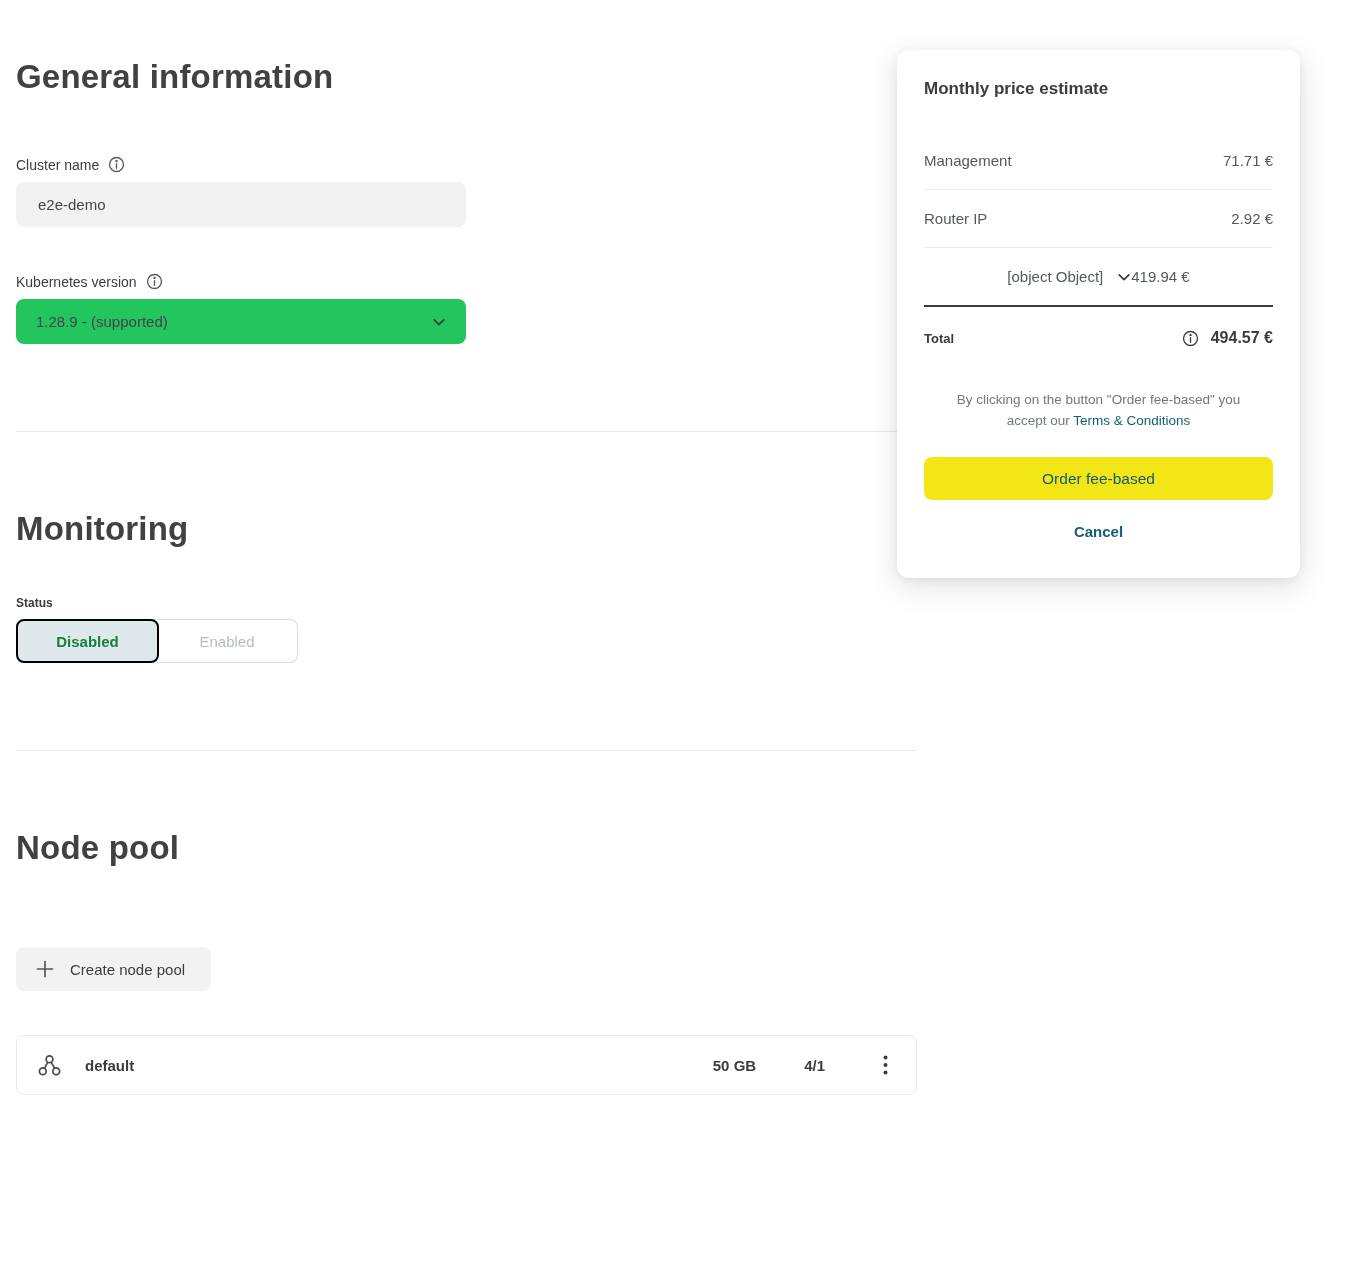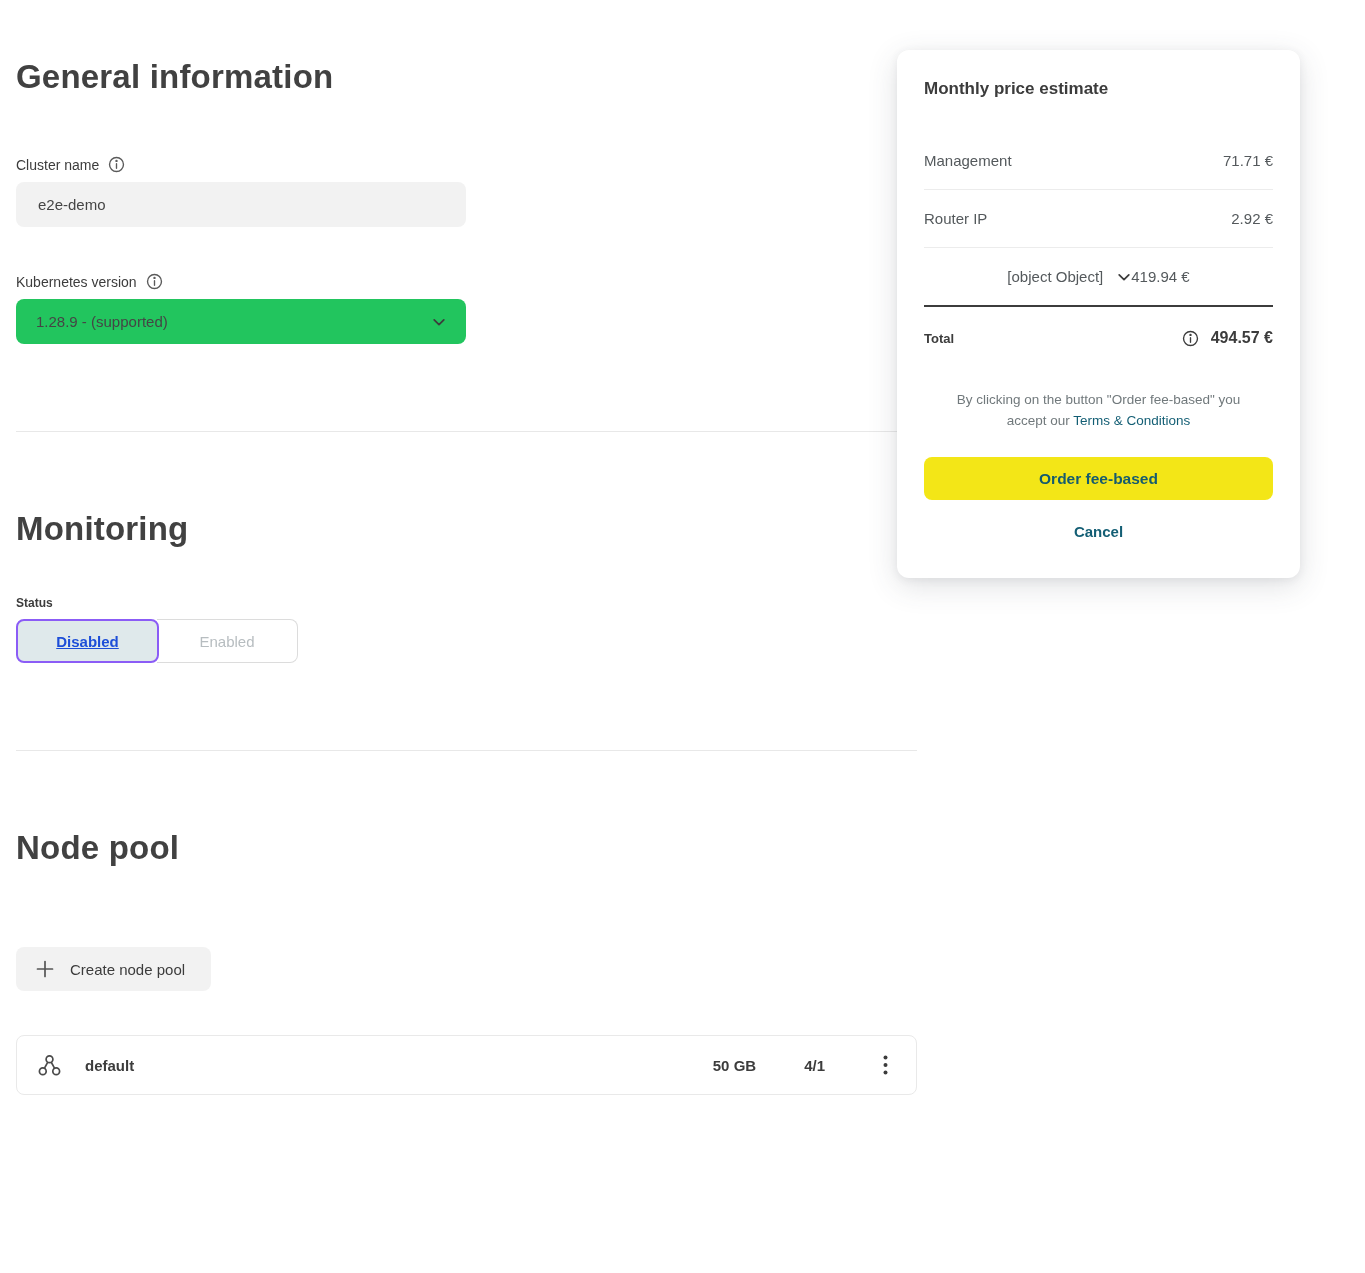--- a/index.html
+++ b/index.html
@@ -84,26 +84,25 @@
   .toggle-btn {
     height:44px;
     display:flex; align-items:center; justify-content:center;
     font-size:15px;
     cursor:pointer;
     font-family:"Liberation Sans", sans-serif;
   }
   .toggle-btn.selected {
     width:143px;
     background:#dfe9eb;
-    border:2px solid #8b5cf6;
+    border:2px solid #000000;
     border-radius:8px;
-    color:#1d4ed8;
+    color:#15803d;
     font-weight:bold;
     z-index:2;
-    text-decoration:underline;
   }
   .toggle-btn.unselected {
     width:141px;
     background:#ffffff;
     border:1px solid #dcdcdc;
     border-left:none;
     border-radius:0 8px 8px 0;
     color:#b7bdc0;
     margin-left:-2px;
     z-index:1;
@@ -174,21 +173,21 @@
     text-align:center;
     font-size:13.5px; line-height:21px;
     color:#71797c;
   }
   .terms-link { color:#135e74; cursor:pointer; text-decoration:none; }
   .order-btn {
     margin-top:26px;
     width:100%; height:43px;
     background:#f3e617;
     border:none; border-radius:8px;
-    font-size:15.5px; font-weight:bold; color:#155b6e;
+    font-size:15.5px; font-weight:normal; color:#155b6e;
     cursor:pointer;
     font-family:"Liberation Sans", sans-serif;
   }
   .cancel-btn {
     margin:23px auto 0 auto;
     display:block;
     background:none; border:none;
     font-size:15px; font-weight:bold; color:#135e74;
     cursor:pointer;
     font-family:"Liberation Sans", sans-serif;

